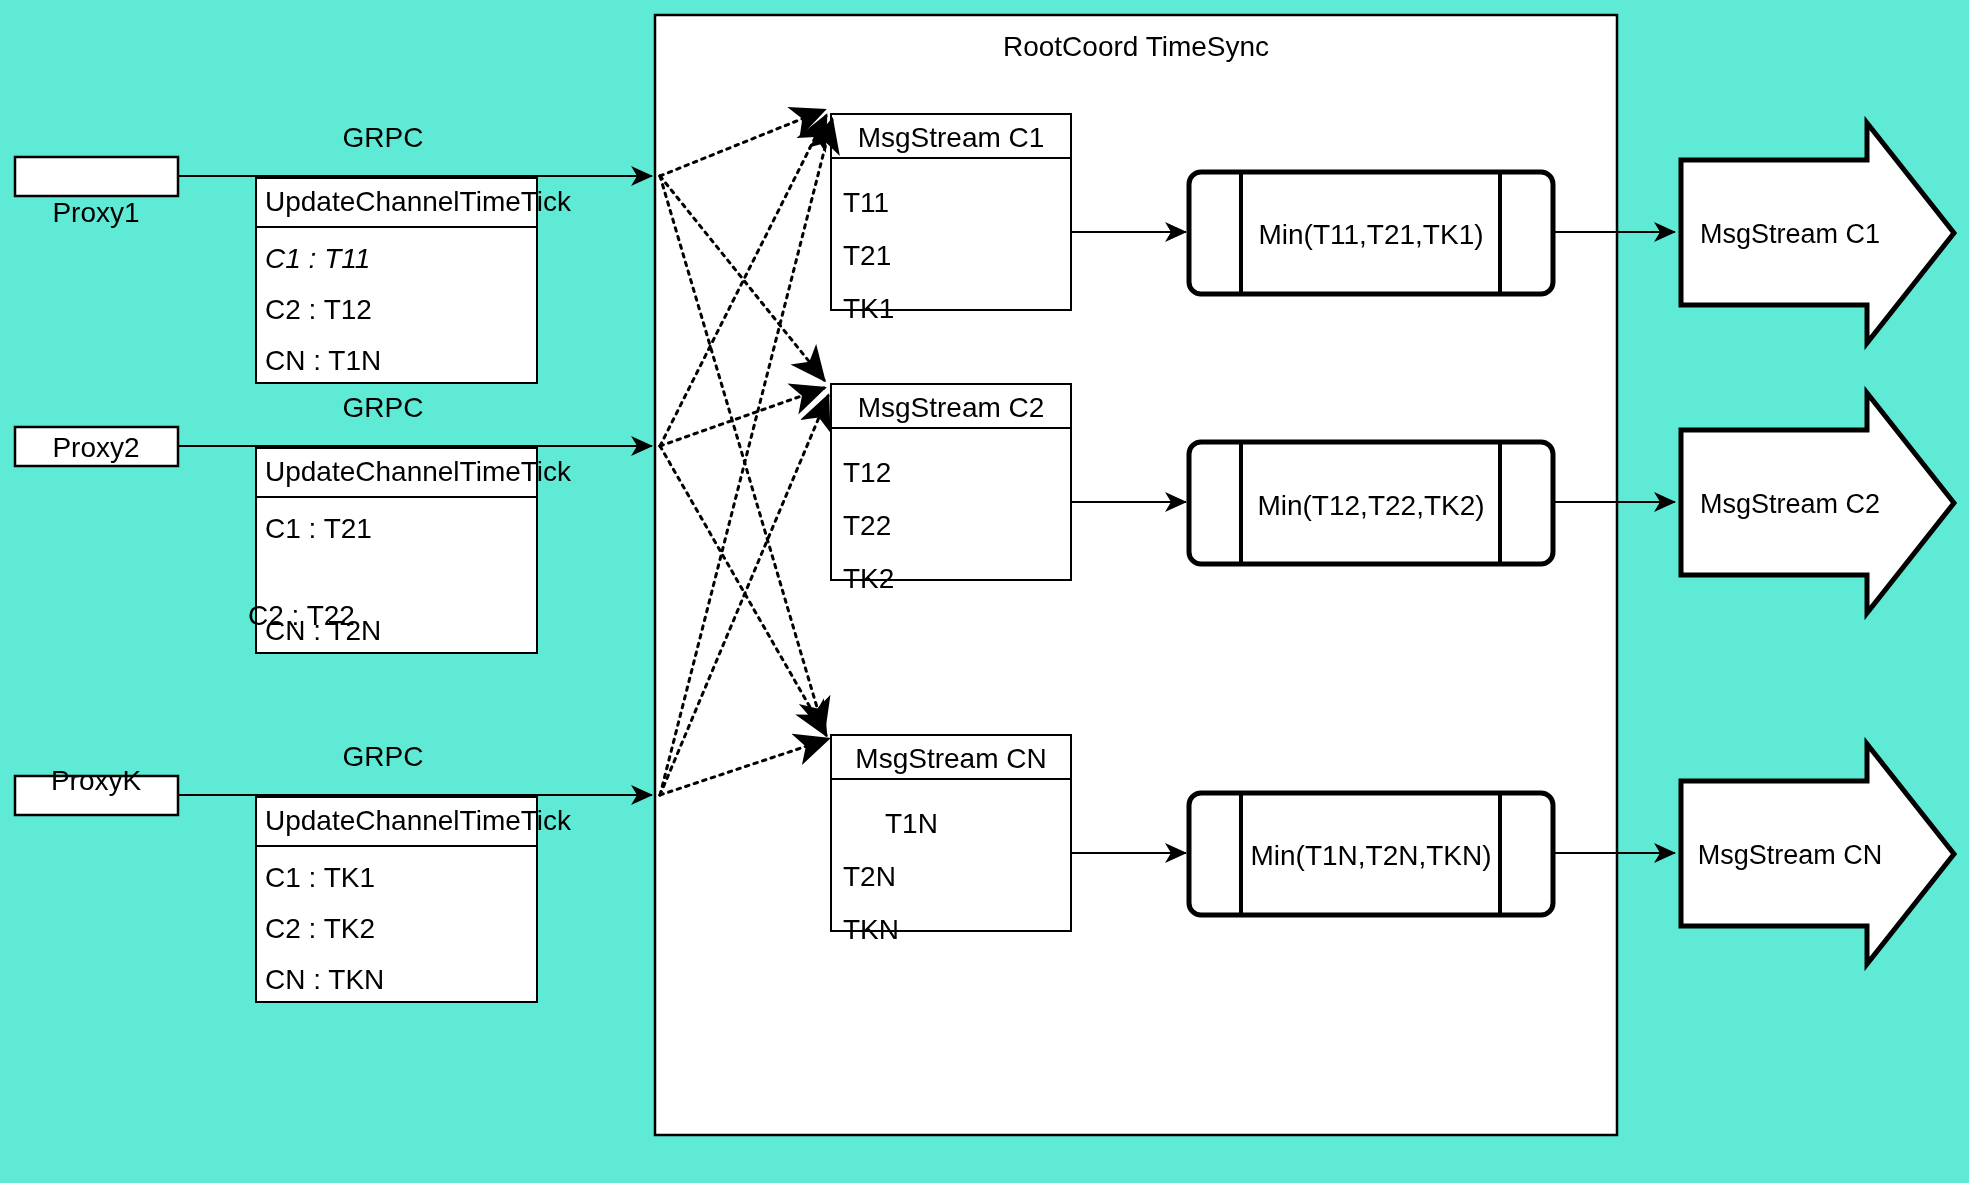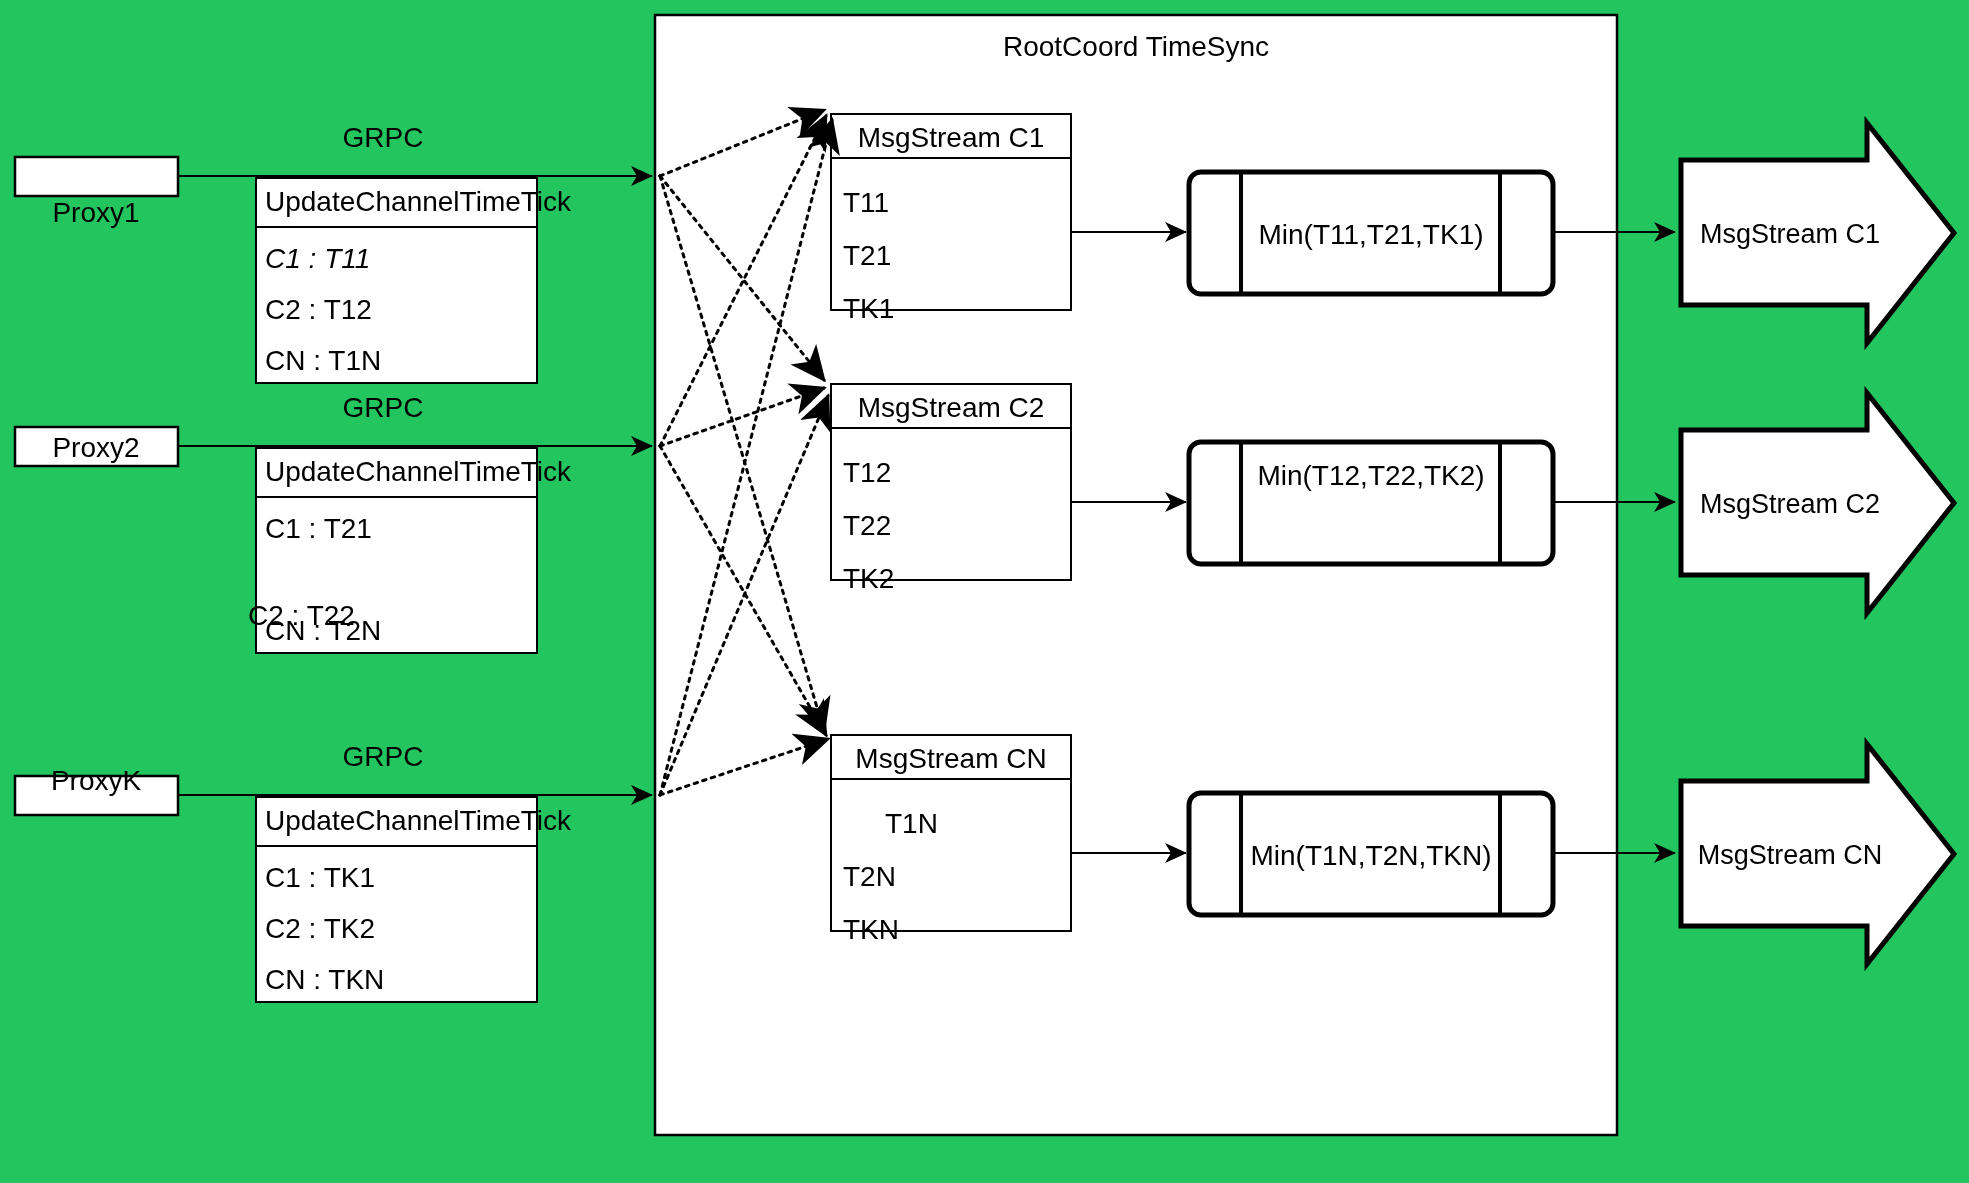--- a/index.html
+++ b/index.html
@@ -1,17 +1,17 @@
 <!DOCTYPE html>
 <html><head>
 <meta charset="utf-8">
 <style>
   html,body{margin:0;padding:0;background:#ffffff;}
   body{font-family:"Liberation Sans","DejaVu Sans",sans-serif;color:#000;}
-  #stage{position:relative;width:1969px;height:1183px;background:#22c55e;overflow:hidden;}
+  #stage{position:relative;width:1969px;height:1183px;background:#5eead4;overflow:hidden;}
   svg.layer{position:absolute;left:0;top:0;width:1969px;height:1183px;}
   .lbl{position:absolute;white-space:nowrap;color:#000;}
   .c{transform:translateX(-50%);text-align:center;}
   .f28{font-size:28px;}
   .f27{font-size:27px;}
 </style>
 </head>
 <body>
 
 <div id="stage">
@@ -115,21 +115,21 @@
   <div class="lbl f28" style="left:265px;top:456px;">UpdateChannelTimeTick</div>
   <div class="lbl f28" style="left:265px;top:513px;">C1 :  T21</div>
   <div class="lbl f28" style="left:248px;top:564px;margin-top:36px;">C2 :  T22</div>
   <div class="lbl f28" style="left:265px;top:615px;">CN : T2N</div>
 
   <div class="lbl c f28" style="left:951px;top:392px;">MsgStream C2</div>
   <div class="lbl f28" style="left:843px;top:457px;">T12</div>
   <div class="lbl f28" style="left:843px;top:510px;">T22</div>
   <div class="lbl f28" style="left:843px;top:563px;">TK2</div>
 
-  <div class="lbl c f28" style="left:1371px;top:460px;text-align:right;">Min(T12,T22,TK2)</div>
+  <div class="lbl c f28" style="left:1371px;top:490px;text-align:right;">Min(T12,T22,TK2)</div>
   <div class="lbl c f27" style="left:1790px;top:489px;">MsgStream C2</div>
 
   <div class="lbl c f28" style="left:383px;top:741px;">GRPC</div>
   <div class="lbl c f28" style="left:96px;top:765px;">ProxyK</div>
 
   <div class="lbl f28" style="left:265px;top:805px;">UpdateChannelTimeTick</div>
   <div class="lbl f28" style="left:265px;top:862px;">C1 :  TK1</div>
   <div class="lbl f28" style="left:265px;top:913px;">C2 :  TK2</div>
   <div class="lbl f28" style="left:265px;top:964px;">CN : TKN</div>
 

